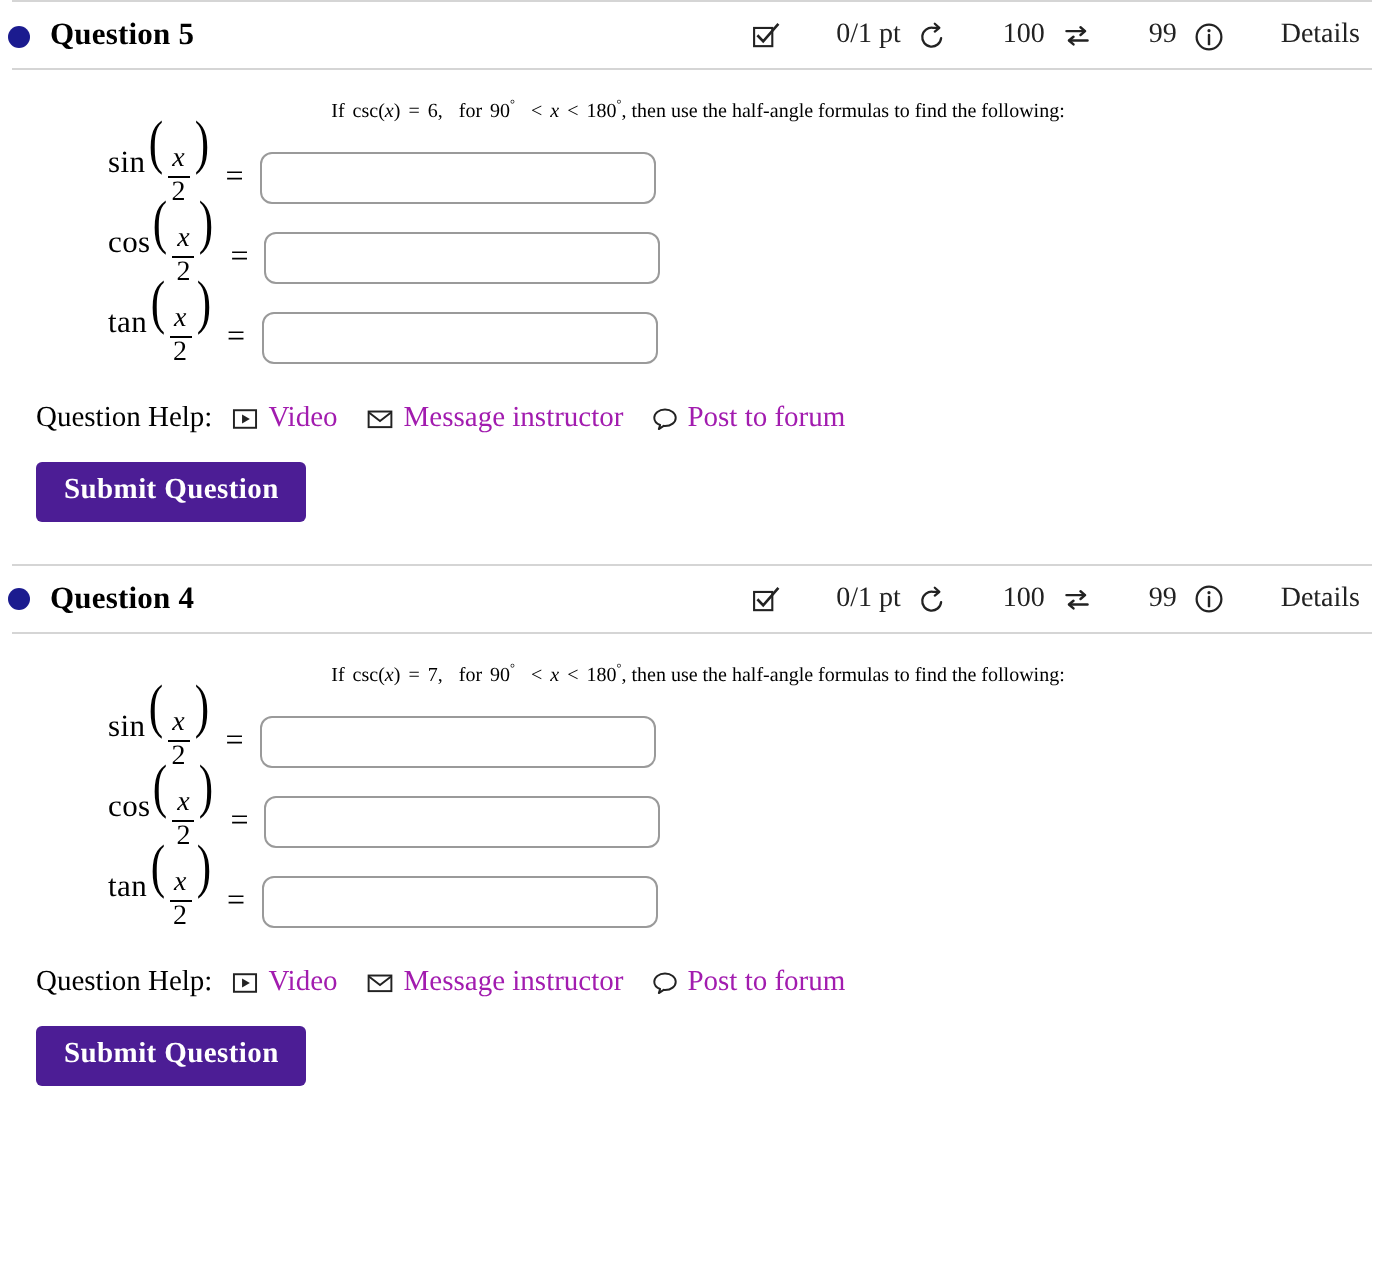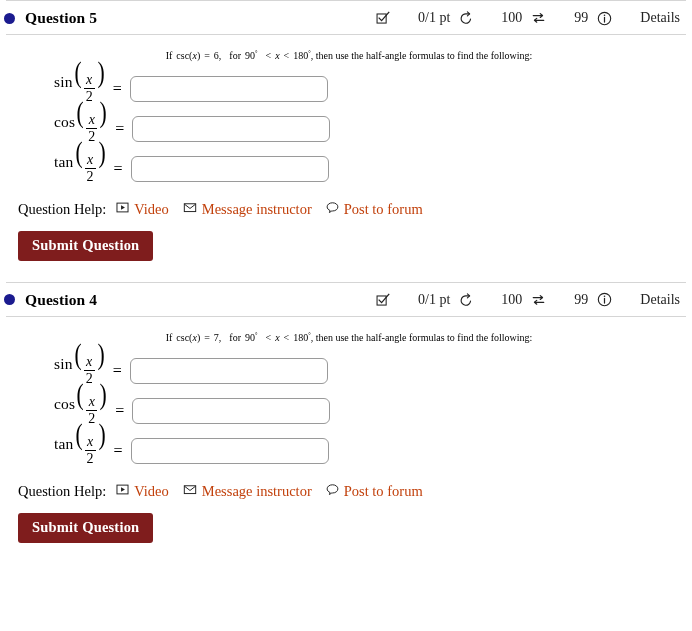--- a/index.html
+++ b/index.html
@@ -167,36 +167,36 @@
   
   .help-row {
     display: flex;
     align-items: center;
     font-size: 14.5px;
     padding: 12px 0 0 4px;
   }
   .help-label { margin-right: 10px; }
   .help-link {
     display: inline-flex;
-    align-items: flex-start;
-    color: #c2410c;
+    align-items: center;
+    color: #a21caf;
     text-decoration: none;
     margin-right: 14px;
     white-space: nowrap;
   }
   .help-link .glyph {
     margin-right: 5px;
     display: inline-flex;
     align-items: center;
   }
 
   
   .submit-wrap { padding: 13px 0 0 4px; }
   .submit-btn {
-    background: #7f1d1d;
+    background: #4c1d95;
     color: #ffffff;
     border: 0;
     border-radius: 3px;
     font-family: "Liberation Serif", "DejaVu Serif", serif;
     font-size: 14.5px;
     font-weight: bold;
     padding: 6px 14px 7px 14px;
     cursor: pointer;
     letter-spacing: .2px;
   }

